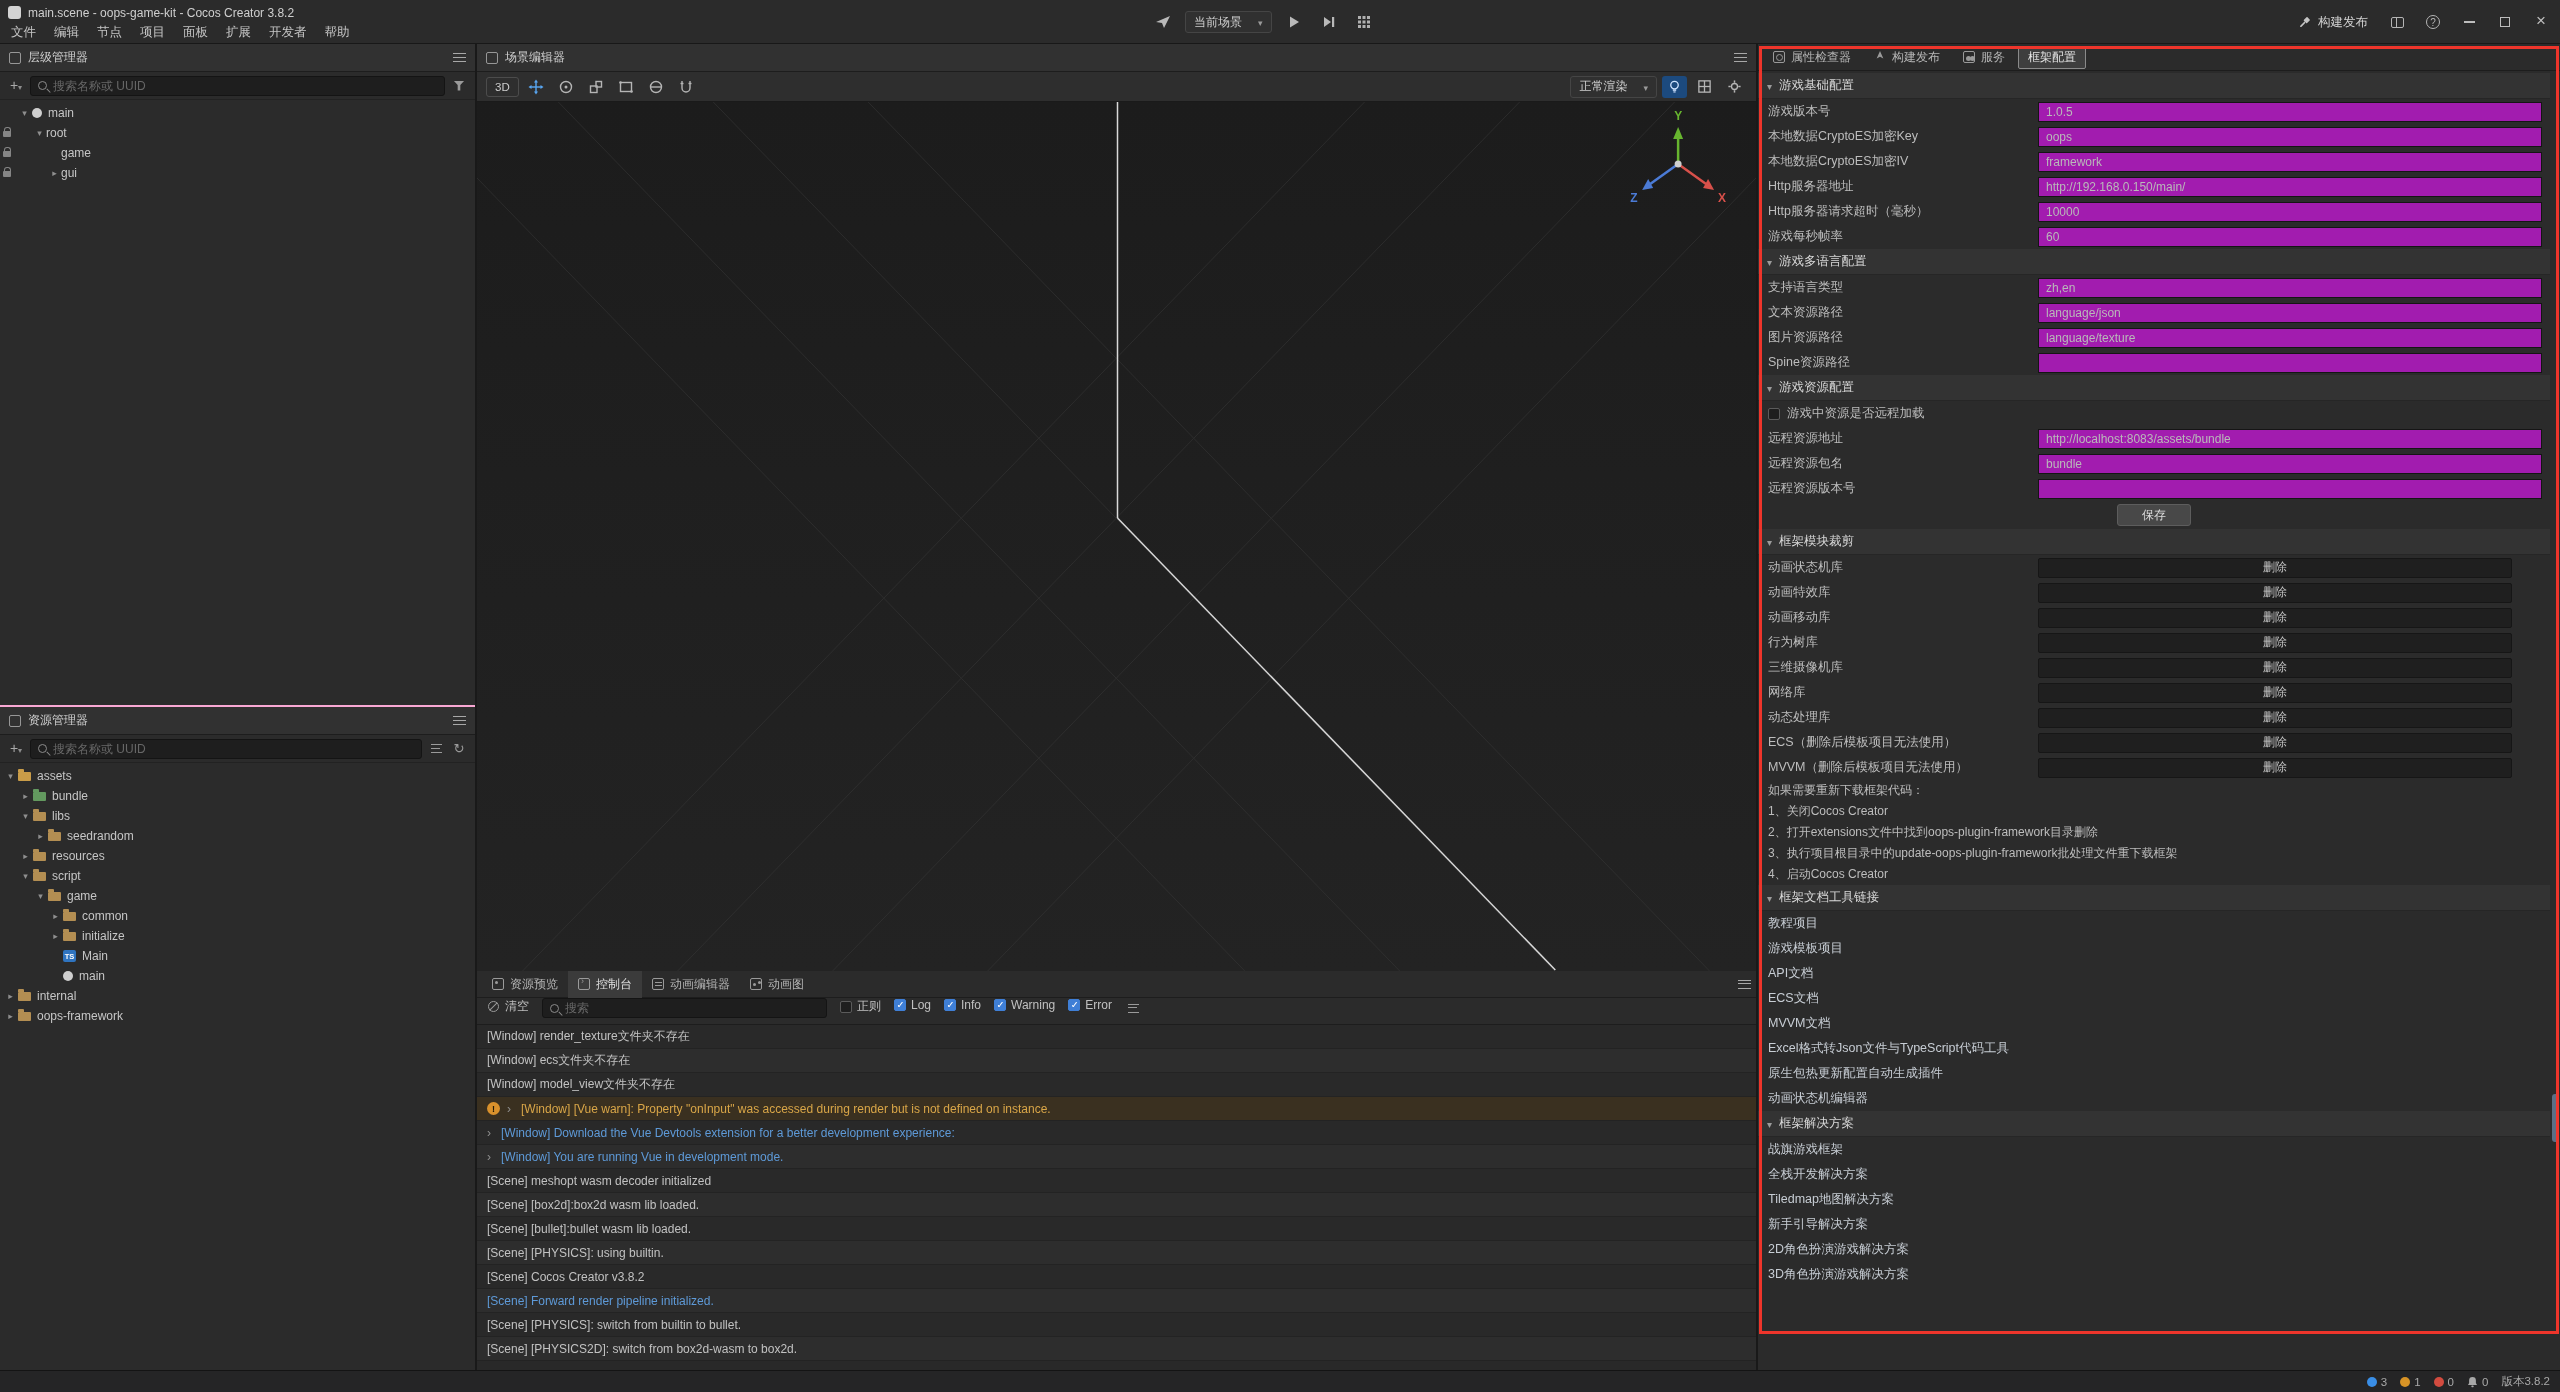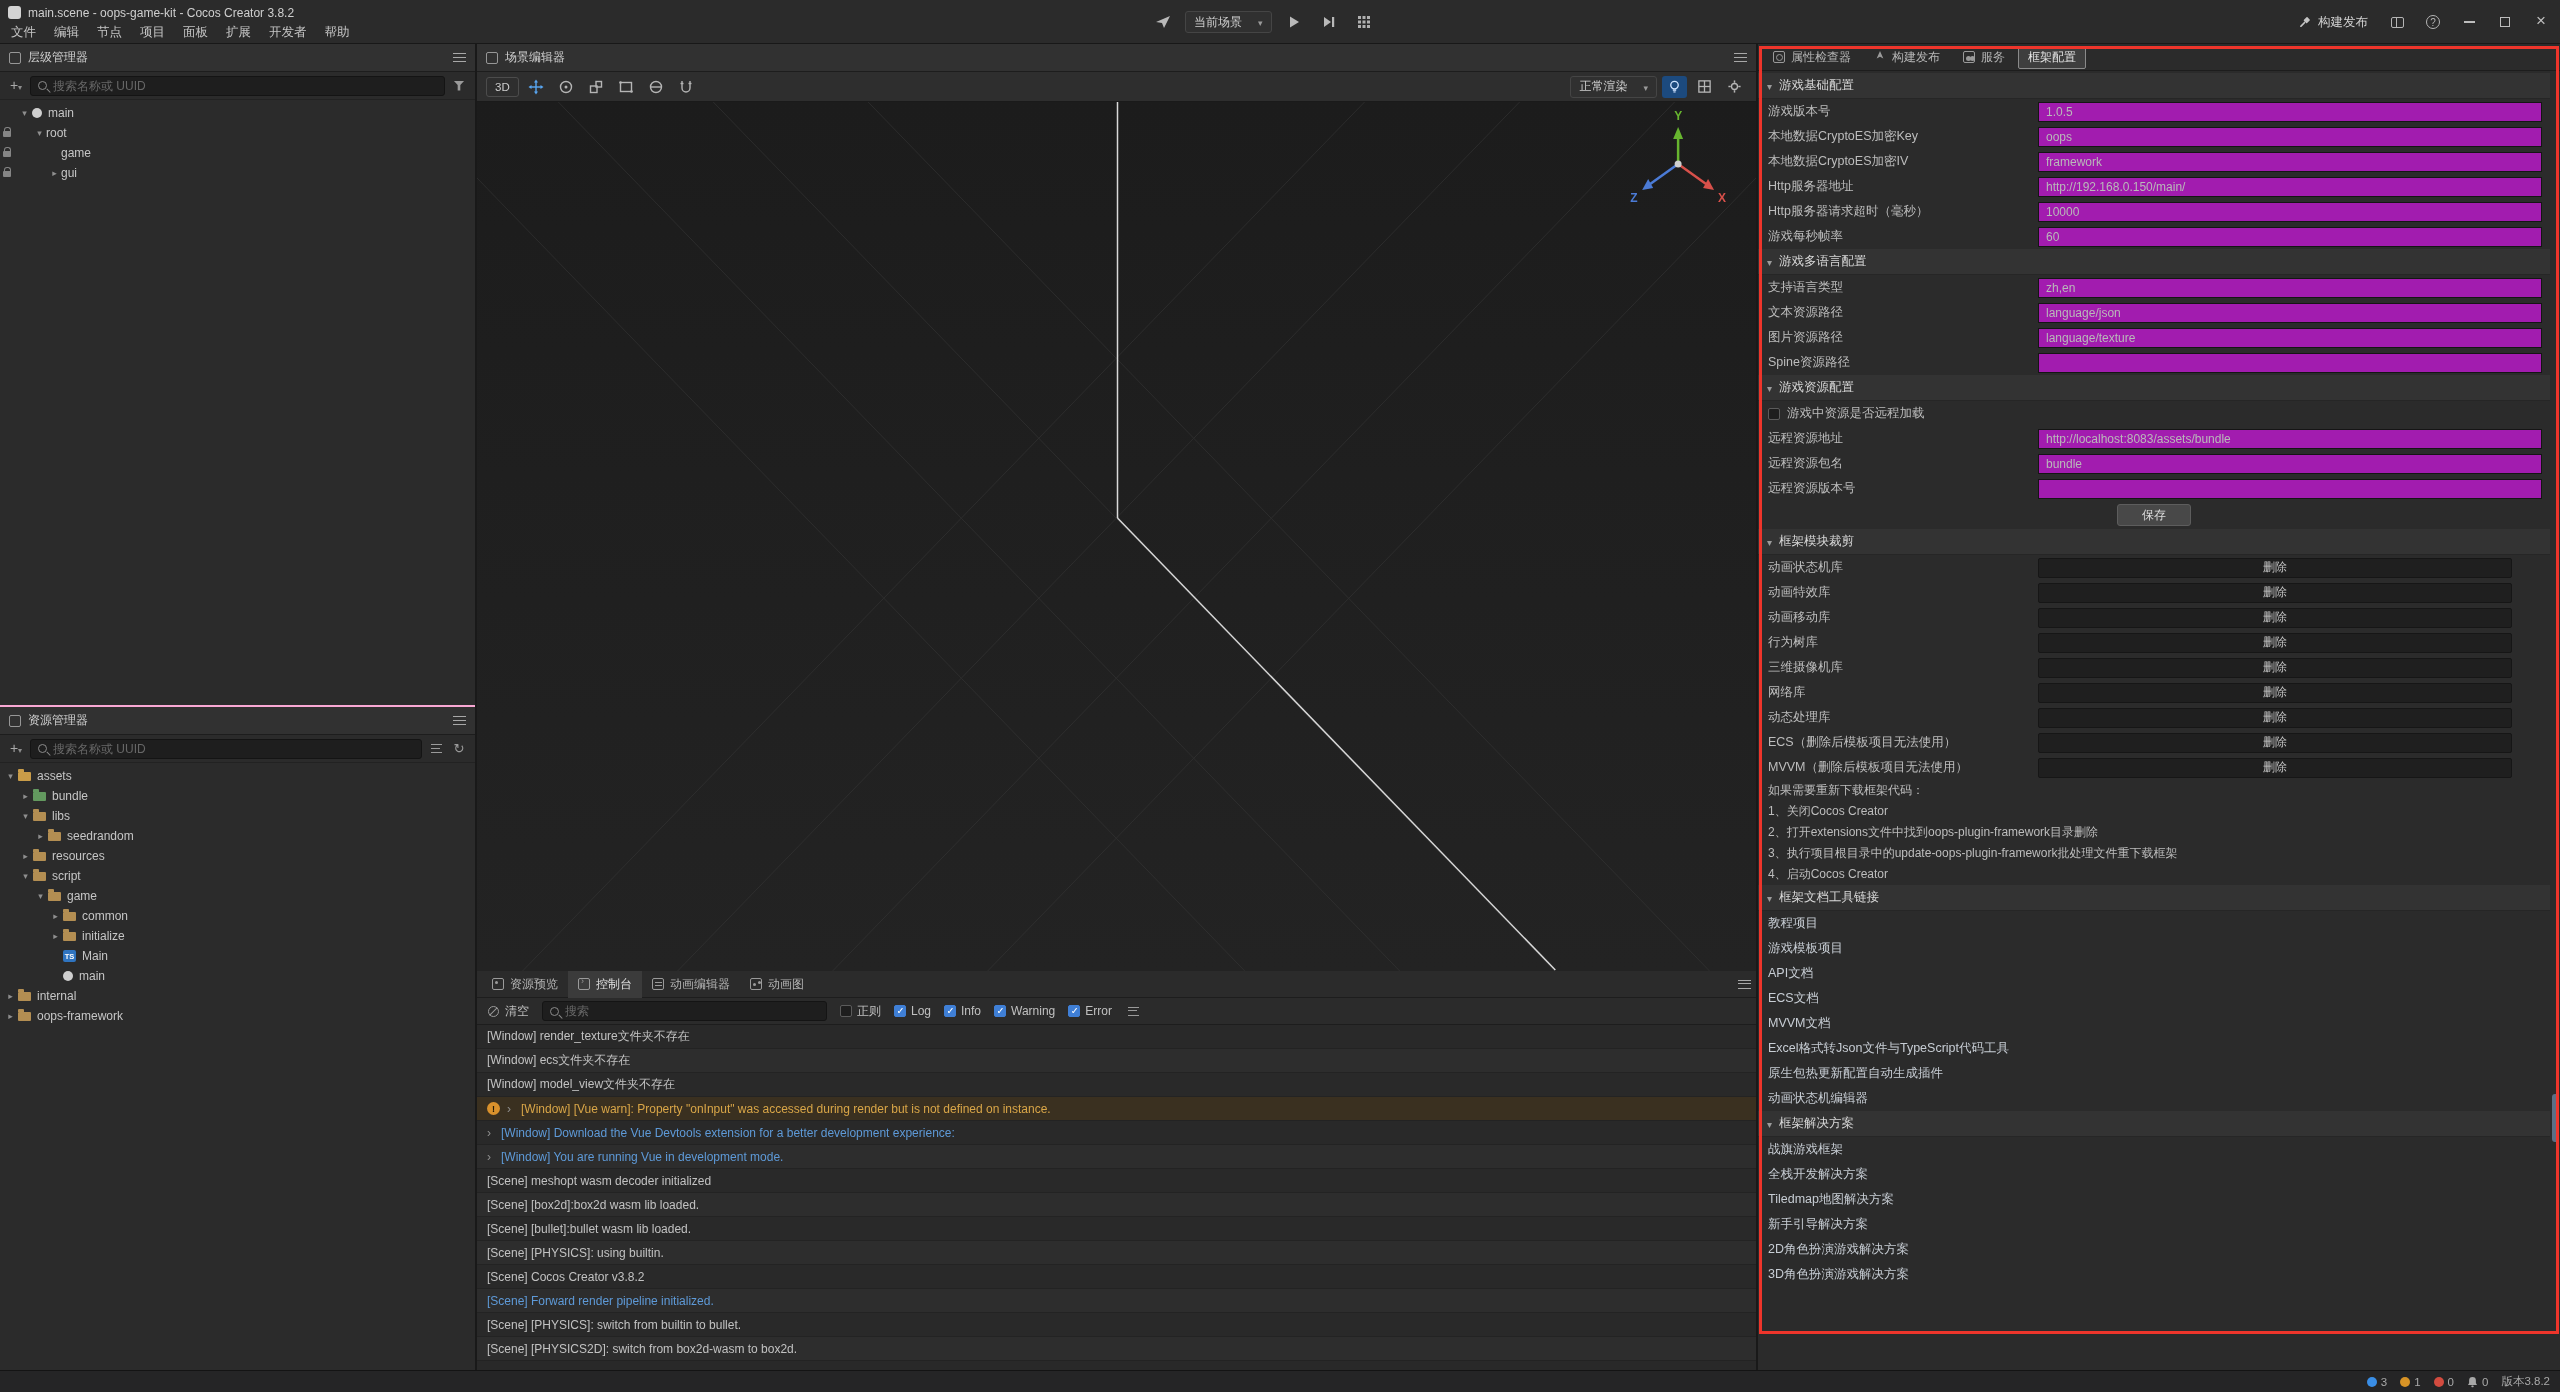--- a/index.html
+++ b/index.html
@@ -90,21 +90,21 @@
   .ctab.v-true{background:#3b3b3b;color:#e0e0e0}
   .mini-icon{display:none;width:12px;height:12px;border:1.2px solid #9a9a9a;border-radius:2px;position:relative;flex:none}
   .mini-icon[class*="v-"]{display:inline-block}
   .mini-icon.v-preview::after{content:"";position:absolute;left:2px;top:2px;width:3px;height:3px;border-radius:50%;background:#9a9a9a}
   .mini-icon.v-console::after{content:"›";position:absolute;left:2px;top:-3px;font-size:9px;color:#9a9a9a}
   .mini-icon.v-anim-editor::after{content:"";position:absolute;left:1.5px;right:1.5px;top:3px;height:1.2px;background:#9a9a9a;box-shadow:0 3px #9a9a9a}
   .mini-icon.v-anim-graph::after{content:"";position:absolute;left:2px;top:4px;width:3px;height:3px;border-radius:50%;background:#9a9a9a;box-shadow:5px -2px #9a9a9a}
   .mini-icon.v-inspector::after{content:"";position:absolute;left:2px;top:2px;width:5px;height:5px;border:1.2px solid #9a9a9a;border-radius:50%}
   .mini-icon.v-build{border:none;background:#9a9a9a;clip-path:polygon(50% 0,78% 62%,50% 48%,22% 62%)}
   .mini-icon.v-service::after{content:"";position:absolute;left:1.5px;top:4px;width:5px;height:5px;border-radius:50%;background:#9a9a9a;box-shadow:4px 0 #9a9a9a}
-  .ctoolbar{height:27px;flex:none;display:flex;align-items:center;gap:13px;padding:0 11px;background:#2b2b2b;border-bottom:1px solid #1d1d1d}
+  .ctoolbar{height:27px;flex:none;display:flex;align-items:flex-start;gap:13px;padding:0 11px;background:#2b2b2b;border-bottom:1px solid #1d1d1d}
   .clear-btn{display:flex;align-items:center;gap:6px;font-size:12px;color:#bdbdbd}
   .slash-circle{width:11px;height:11px;border:1.3px solid #9a9a9a;border-radius:50%;position:relative}
   .slash-circle::after{content:"";position:absolute;left:-1px;top:4px;width:11px;height:1.3px;background:#9a9a9a;transform:rotate(-45deg)}
   .console-search{width:285px;flex:none}
   .chk{width:12px;height:12px;border:1px solid #5b5b5b;border-radius:2px;background:#1e1e1e;position:relative;flex:none}
   .chk.v-true{background:#3f7fd6;border-color:#3f7fd6}
   .chk.v-true::after{content:"✓";position:absolute;left:1.5px;top:-1px;font-size:9.5px;color:#fff}
   .filter-item{display:flex;align-items:center;gap:5px;font-size:12px;color:#c0c0c0}
   .clines{flex:1;overflow:hidden}
   .cline{height:24px;display:flex;align-items:center;padding:0 10px;font-size:12px;color:#c2c2c2;border-bottom:1px solid #232323;background:#292929}

